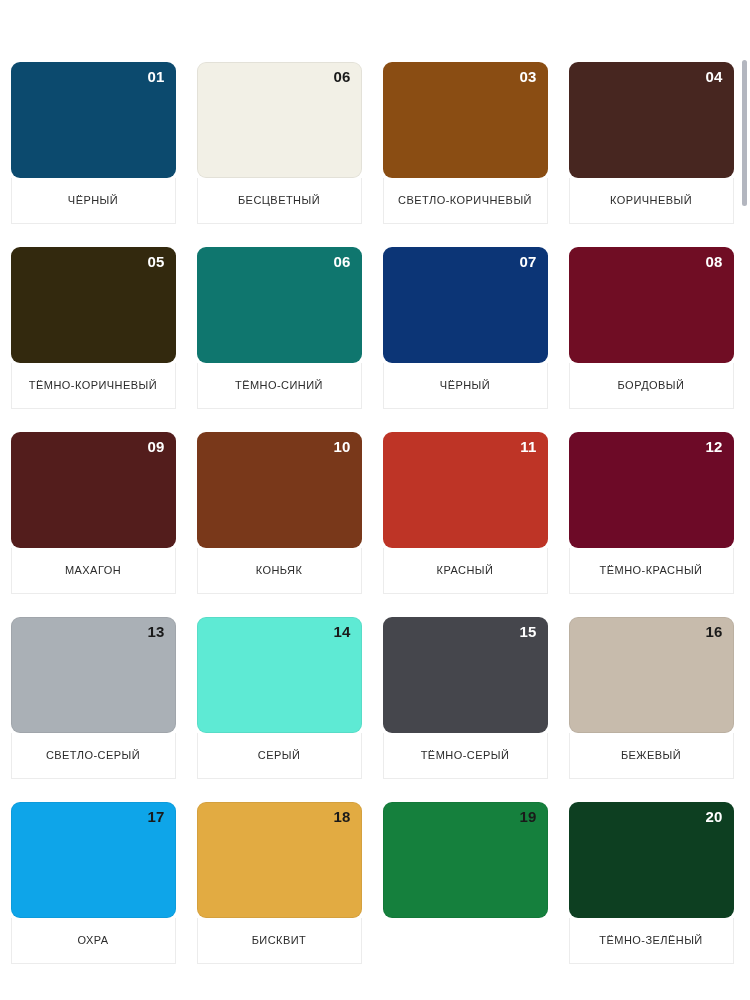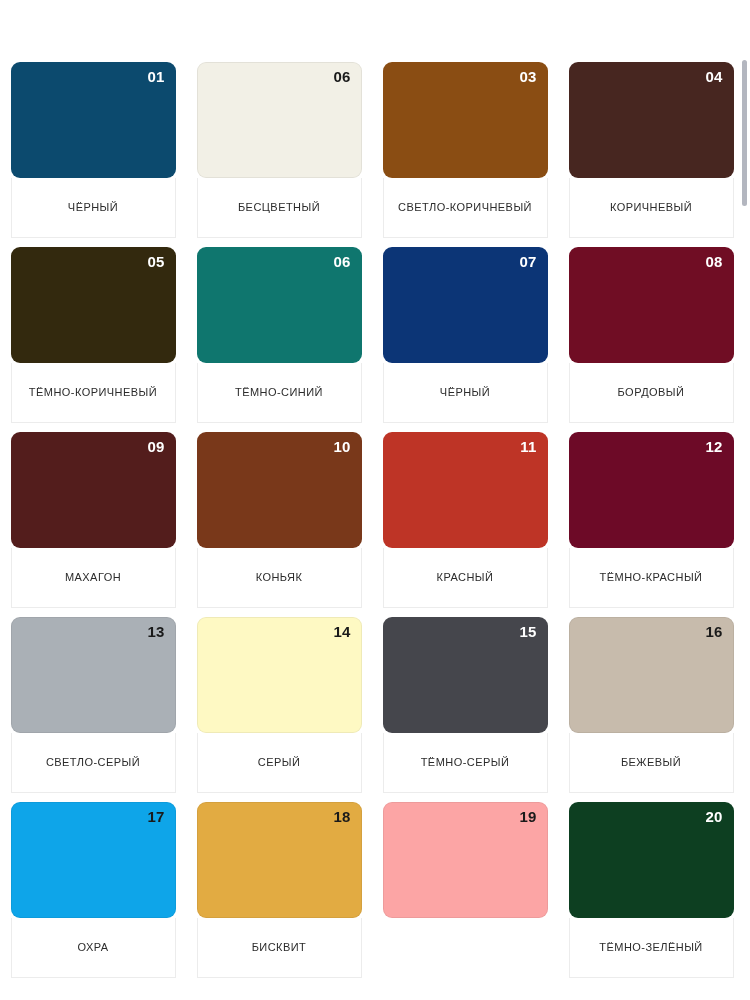--- a/index.html
+++ b/index.html
@@ -59,21 +59,21 @@
     right: 11px;
     font-size: 15px;
     font-weight: bold;
     letter-spacing: 0.2px;
     line-height: 1;
   }
 
   .swatch-label-box {
     margin-top: 0px;
     width: 165px;
-    height: 60px;
+    height: 46px;
     background: #ffffff;
     border-left: 1px solid #ececec;
     border-right: 1px solid #ececec;
     border-bottom: 1px solid #ececec;
     box-sizing: border-box;
     display: flex;
     align-items: center;
     justify-content: center;
     padding: 0 2px;
   }
@@ -235,21 +235,21 @@
         <div class="swatch-chip has-outline" style="background: rgb(170, 176, 182);">
           <span class="swatch-number" style="color: rgb(26, 26, 26);">13</span>
         </div>
       </div>
       <div class="swatch-label-box">
         <span class="swatch-label">СВЕТЛО-СЕРЫЙ</span>
       </div>
     </div>
     <div class="swatch-card">
       <div class="swatch-chip-wrap">
-        <div class="swatch-chip has-outline" style="background: #fef9c3;">
+        <div class="swatch-chip has-outline" style="background: #5eead4;">
           <span class="swatch-number" style="color: rgb(26, 26, 26);">14</span>
         </div>
       </div>
       <div class="swatch-label-box">
         <span class="swatch-label">СЕРЫЙ</span>
       </div>
     </div>
     <div class="swatch-card">
       <div class="swatch-chip-wrap">
         <div class="swatch-chip" style="background: rgb(69, 70, 76);">
@@ -285,21 +285,21 @@
         <div class="swatch-chip has-outline" style="background: rgb(226, 171, 66);">
           <span class="swatch-number" style="color: rgb(26, 26, 26);">18</span>
         </div>
       </div>
       <div class="swatch-label-box">
         <span class="swatch-label">БИСКВИТ</span>
       </div>
     </div>
     <div class="swatch-card">
       <div class="swatch-chip-wrap">
-        <div class="swatch-chip has-outline" style="background: #fca5a5;">
+        <div class="swatch-chip has-outline" style="background: #15803d;">
           <span class="swatch-number" style="color: rgb(26, 26, 26);">19</span>
         </div>
       </div>
     </div>
     <div class="swatch-card">
       <div class="swatch-chip-wrap">
         <div class="swatch-chip" style="background: rgb(13, 63, 33);">
           <span class="swatch-number" style="color: rgb(255, 255, 255);">20</span>
         </div>
       </div>

